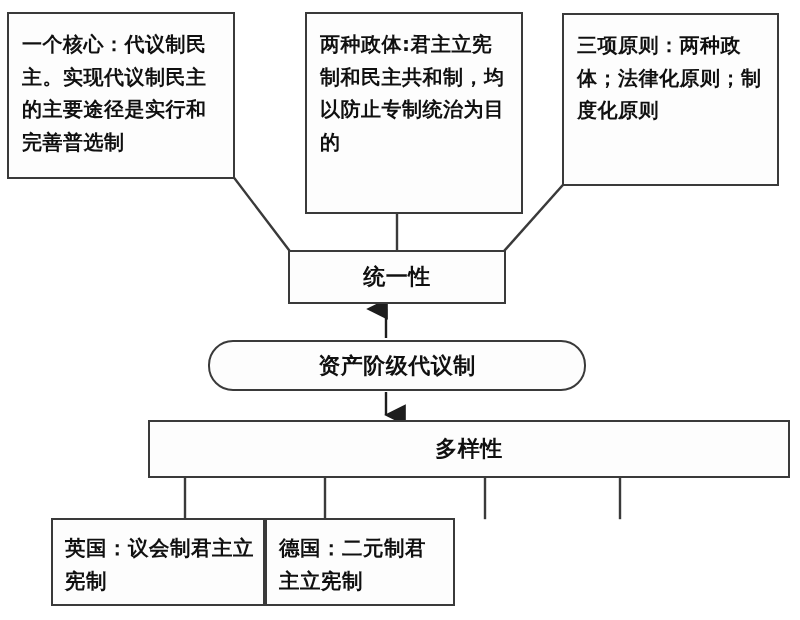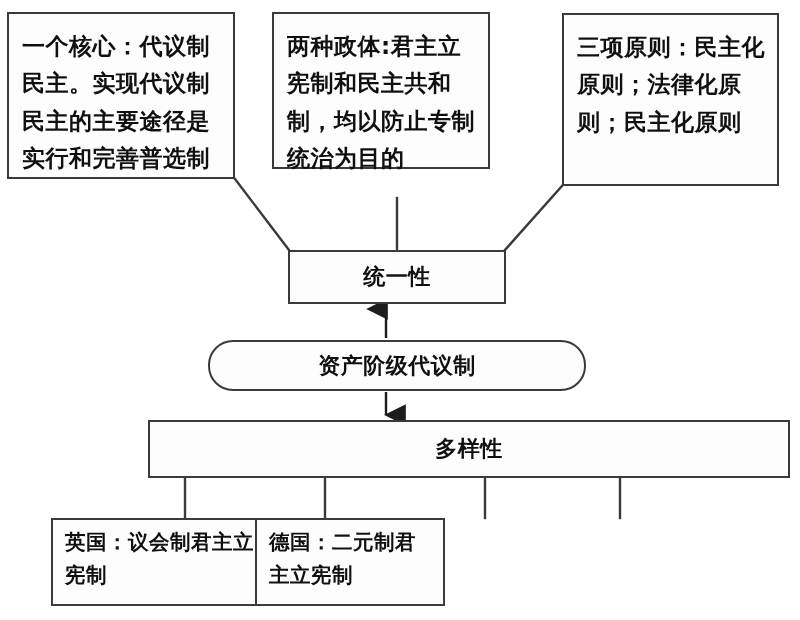--- a/index.html
+++ b/index.html
@@ -47,52 +47,52 @@
     line-height: 1.62;
     font-size: 21px;
   }
   
   .top-box {
     align-items: flex-start;
     justify-content: flex-start;
     padding: 14px 11px 10px 13px;
   }
   .top-box .node-text {
-    font-size: 23px;
+    font-size: 20px;
     line-height: 1.63;
   }
   #box-core        { left: 7px;   top: 12px;  width: 228px; height: 167px; }
-  #box-polities    { left: 272px; top: 12px;  width: 218px; height: 157px; }
+  #box-polities    { left: 305px; top: 12px;  width: 218px; height: 202px; }
   #box-principles  { left: 562px; top: 13px;  width: 217px; height: 173px; }
 
   
   .mid-box { justify-content: center; }
   .mid-box .node-text { text-align: center; }
   #box-unity       { left: 288px; top: 250px; width: 218px; height: 54px; }
   #box-parliament  { left: 208px; top: 340px; width: 378px; height: 51px; border-radius: 25px; }
   #box-diversity   { left: 148px; top: 420px; width: 642px; height: 58px; }
   #box-unity .node-text,
   #box-parliament .node-text,
   #box-diversity .node-text { font-size: 22px; }
 
   
   .country-box {
     top: 518px;
     height: 88px;
-    align-items: flex-start;
+    align-items: flex-end;
     justify-content: flex-start;
     padding: 6px 8px 6px 12px;
   }
   .country-box .node-text {
     font-size: 20.5px;
     line-height: 1.6;
     text-align: left;
   }
   #box-uk      { left: 51px;  width: 214px; }
-  #box-germany { left: 255px; width: 190px; }
+  #box-germany { left: 265px; width: 190px; }
   #box-usa     { left: 455px; width: 163px; }
   #box-france  { left: 618px; width: 160px; }
 </style>
 </head>
 <body>
 
 <div id="diagram-root">
 
   <svg id="wire-layer" viewBox="0 0 800 620" width="800" height="620" xmlns="http://www.w3.org/2000/svg">
     <defs>
@@ -128,21 +128,21 @@
 
   <div class="node top-box" id="box-core">
     <span class="node-text">一个核心：代议制民主。实现代议制民主的主要途径是实行和完善普选制</span>
   </div>
 
   <div class="node top-box" id="box-polities">
     <span class="node-text">两种政体:君主立宪制和民主共和制，均以防止专制统治为目的</span>
   </div>
 
   <div class="node top-box" id="box-principles">
-    <span class="node-text">三项原则：民主化原则；法律化原则；民主化原则</span>
+    <span class="node-text">三项原则：两种政体；法律化原则；制度化原则</span>
   </div>
 
   <div class="node mid-box" id="box-unity">
     <span class="node-text">统一性</span>
   </div>
 
   <div class="node mid-box" id="box-parliament">
     <span class="node-text">资产阶级代议制</span>
   </div>
 

